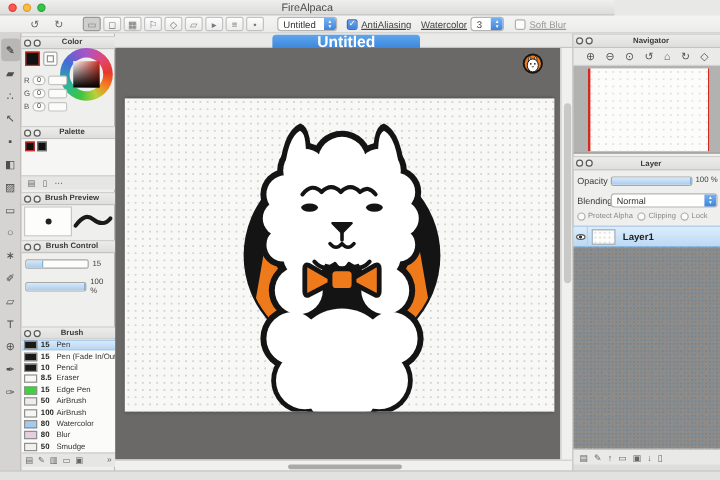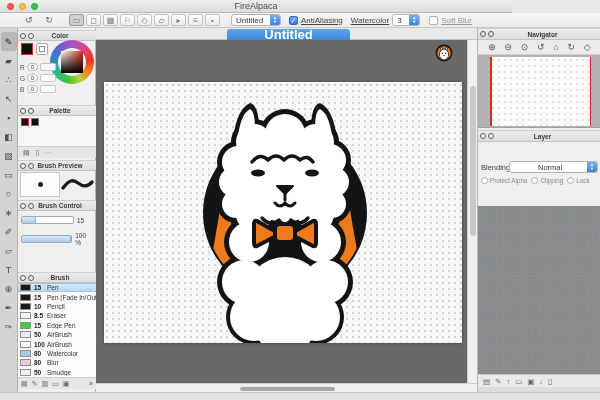--- a/index.html
+++ b/index.html
@@ -97,21 +97,21 @@
   .rhead{position:absolute;left:0;width:123px;height:12px;background:linear-gradient(#ececeb,#dededd);border-top:1px solid #cfcfce;border-bottom:1px solid #c3c3c2;display:flex;align-items:center;}
   .rhead .ptitle{width:100%;}
   .navbar{position:absolute;left:0;top:12px;width:123px;height:15px;background:#eaeae9;border-bottom:1px solid #d2d2d0;display:flex;align-items:center;justify-content:space-around;padding:0 6px;font-size:9px;color:#555;}
   .navprev{position:absolute;left:0;top:27px;width:123px;height:73px;background:#b2b2b0;border-bottom:1px solid #a0a09e;}
   .navwhite{position:absolute;left:12px;top:2px;width:101px;height:69px;background-color:#fcfcfb;background-image:radial-gradient(#e2e2e0 0.8px,transparent 1px);background-size:6px 6px;}
   .redline{position:absolute;top:0;bottom:0;width:1.5px;background:#cf2b22;}
 
   .lrow{position:absolute;left:3px;width:117px;display:flex;align-items:center;font-size:7.5px;color:#3c3c3a;}
   .lrow .lab{width:28px;flex:none;}
   .rselect{flex:1;height:12px;background:#fff;border:1px solid #b5b5b3;border-radius:3px;display:flex;align-items:center;overflow:hidden;}
-  .rselect .val{flex:1;padding-left:16px;font-size:7.5px;color:#333;margin-left:12px;}
+  .rselect .val{flex:1;padding-left:4px;font-size:7.5px;color:#333;}
   .rcb{width:7px;height:7px;border-radius:50%;border:1px solid #aeaeac;background:#fbfbfa;margin-right:2px;flex:none;}
   .rcblabel{font-size:6.3px;color:#8a8a88;margin-right:4px;white-space:nowrap;}
   .layerrow{position:absolute;left:0;top:160px;width:123px;height:18px;background:linear-gradient(#dcedfc,#bcd9f4);border-top:1px solid #a8c8e8;border-bottom:1px solid #8fb8de;display:flex;align-items:center;}
   .eyecol{width:12px;height:18px;border-right:1px solid #b9cfe2;display:flex;align-items:center;justify-content:center;}
   .eye{width:8px;height:5px;border:1px solid #555;border-radius:50%;background:radial-gradient(circle at 50% 50%, #333 1.2px, #fff 1.4px);}
   .lthumb{width:20px;height:13px;margin-left:3px;background-color:#fdfdfc;background-image:radial-gradient(#d8d8d6 0.7px,transparent 0.9px);background-size:4px 4px;border:1px solid #98a8b4;}
   .lname{font-size:8px;font-weight:bold;color:#1d1d1b;margin-left:6px;}
   .ltexture{position:absolute;left:0;top:178px;width:123px;height:168px;background-color:#8d8c8a;
     background-image:radial-gradient(#7e8e99 1px,transparent 1.3px),radial-gradient(#9b8a7c 1px,transparent 1.3px),radial-gradient(#78838d 0.8px,transparent 1px);
     background-size:5px 5px,7px 7px,3px 3px;background-position:0 0,2px 3px,1px 1px;border-bottom:1px solid #77767;}
@@ -481,38 +481,52 @@
     </div>
   </div>
 
   <div class="rhead" style="top:102px">
     <span class="pdots">
         <span class="pdot"></span>
         <span class="pdot"></span>
       </span>
     <span class="ptitle">Layer</span>
   </div>
+  <div class="lrow" style="top:118px">
+    <span class="lab">Opacity</span>
+    <span class="slider" style="flex:1;margin-right:3px">
+        <span class="sfill" style="width:100%"></span>
+      </span>
+    <span class="sval">100 %</span>
+  </div>
   <div class="lrow" style="top:133px">
     <span class="lab">Blending</span>
     <span class="rselect">
       <span class="val">Normal</span>
       <span class="stepper">
           <span>▲</span>
           <span>▼</span>
         </span>
     </span>
   </div>
   <div class="lrow" style="top:149px">
     <span class="rcb"></span>
     <span class="rcblabel">Protect Alpha</span>
     <span class="rcb"></span>
     <span class="rcblabel">Clipping</span>
     <span class="rcb"></span>
     <span class="rcblabel">Lock</span>
   </div>
+  <div class="layerrow">
+    <span class="eyecol">
+        <span class="eye"></span>
+      </span>
+    <span class="lthumb"></span>
+    <span class="lname">Layer1</span>
+  </div>
   <div class="ltexture"></div>
   <div class="lfoot">
     <span>▤</span>
     <span>✎</span>
     <span>↑</span>
     <span>▭</span>
     <span>▣</span>
     <span>↓</span>
     <span>▯</span>
   </div>

